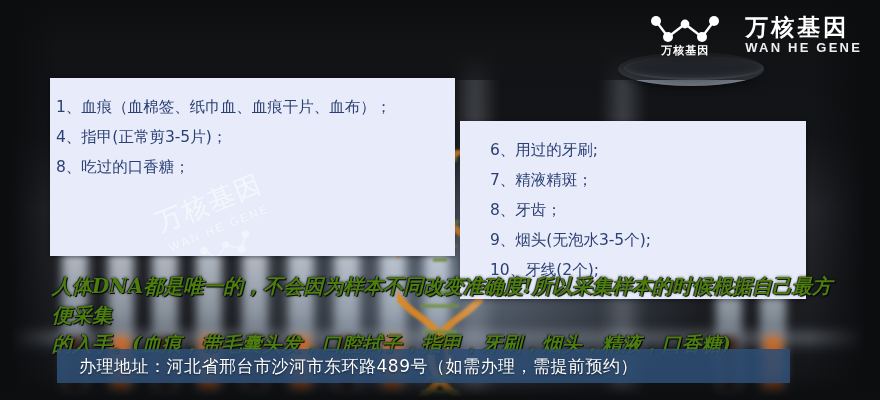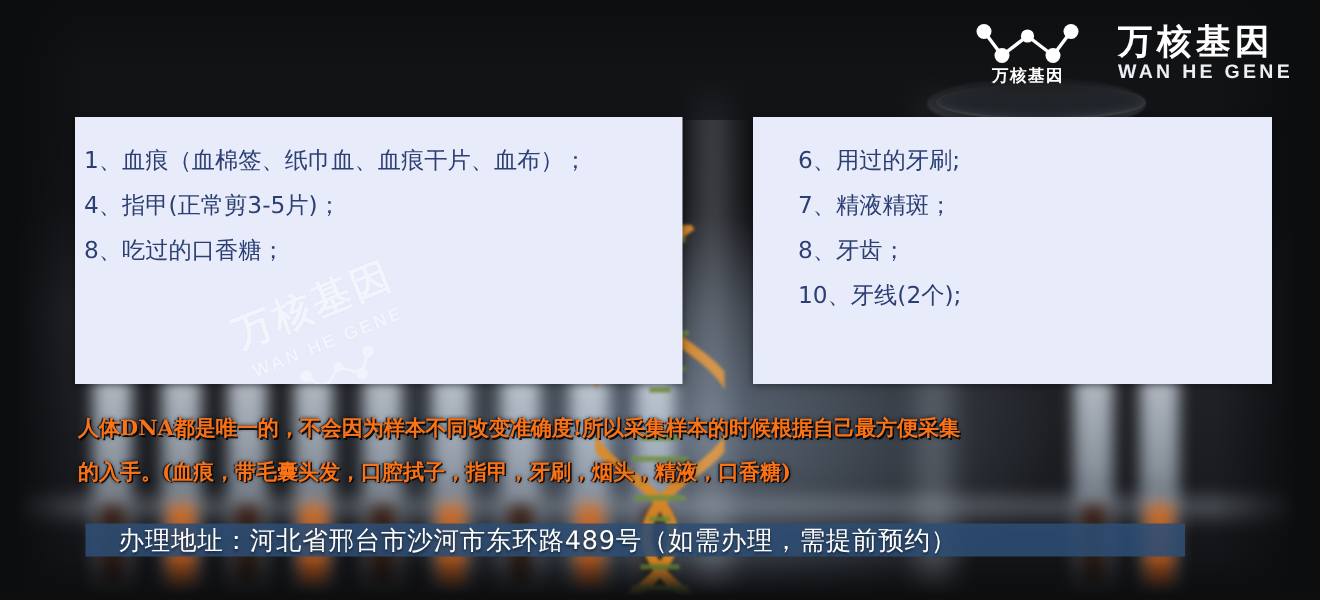--- a/index.html
+++ b/index.html
@@ -87,49 +87,50 @@
   .brand-cn{color:#fff;font-size:23px;font-weight:700;letter-spacing:3px;}
   .brand-en{color:#eceff3;font-size:13px;font-weight:700;letter-spacing:2.2px;}
 
   
   .panel{
     position:absolute;top:78px;height:178px;
     background:#e8ecfa;overflow:hidden;
     box-shadow:0 1px 5px rgba(0,0,0,.45);
   }
   #panel-left{left:50px;width:405px;}
-  #panel-right{left:502px;width:346px;}
+  #panel-right{left:460px;width:346px;margin-top:43px;}
   .panel ul{list-style:none;margin:0;padding:14px 0 0 6px;}
   #panel-right ul{padding-left:30px;}
   .panel li{
     color:#2b3f73;font-size:15.5px;line-height:30px;white-space:nowrap;
     font-family:"DejaVu Sans","Liberation Sans",sans-serif;
   }
   
   .wm{
     position:absolute;pointer-events:none;opacity:.5;
     transform:rotate(-22deg);color:#ffffff;text-align:center;
     text-shadow:0 0 1px rgba(150,170,210,.45);
   }
   .wm .wm-cn{font-size:26px;font-weight:700;letter-spacing:2px;}
   .wm .wm-en{font-size:12px;font-weight:700;letter-spacing:2px;margin-top:2px;}
   .wm .wm-mol{margin-top:2px;opacity:.85;}
   #wm-left{left:112px;top:106px;}
 
   
   .note{
     position:absolute;left:52px;top:272px;width:790px;
-    color:#f97316;font-size:14px;line-height:29px;font-weight:700;
+    color:#4d7c0f;font-size:20px;line-height:29px;font-weight:700;
     font-family:"DejaVu Serif","Liberation Serif",serif;
     text-shadow:0 0 3px rgba(0,0,0,.9),1px 1px 0 rgba(0,0,0,.85),-1px 0 0 rgba(25,35,60,.8);
+    font-style:italic;
   }
 
   
   .addr{
-    position:absolute;left:57px;top:349px;width:733px;height:22px;
+    position:absolute;left:57px;top:349px;width:733px;height:34px;
     background:rgba(45,77,116,.88);
     display:flex;align-items:center;
   }
   .addr span{
     color:#ffffff;font-size:17px;letter-spacing:.5px;white-space:nowrap;
     padding-left:22px;
     font-family:"DejaVu Sans","Liberation Sans",sans-serif;
     text-shadow:0 1px 2px rgba(0,0,0,.55);
   }
 </style>
@@ -261,20 +262,21 @@
       <li>8、吃过的口香糖；</li>
     </ul>
   </div>
 
   <div class="panel" id="panel-right">
 
     <ul>
       <li>6、用过的牙刷;</li>
       <li>7、精液精斑；</li>
       <li>8、牙齿；</li>
+      <li>9、烟头(无泡水3-5个);</li>
       <li>10、牙线(2个);</li>
     </ul>
   </div>
 
   <div class="note">
     <div>人体DNA都是唯一的，不会因为样本不同改变准确度!所以采集样本的时候根据自己最方便采集</div>
     <div>的入手。(血痕，带毛囊头发，口腔拭子，指甲，牙刷，烟头，精液，口香糖)</div>
   </div>
 
   <div class="addr">

